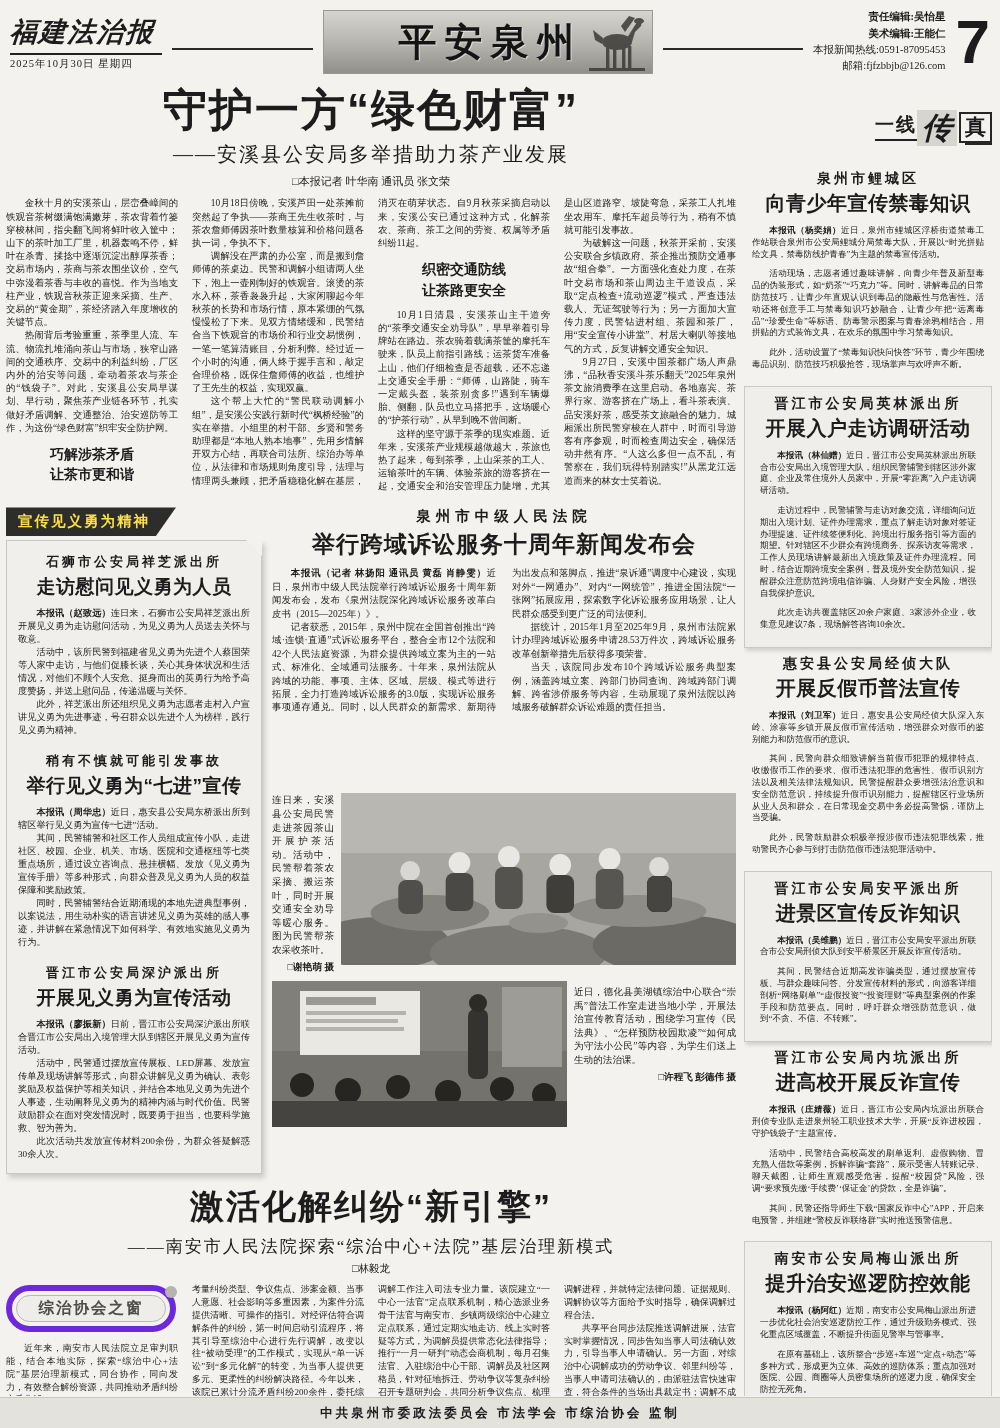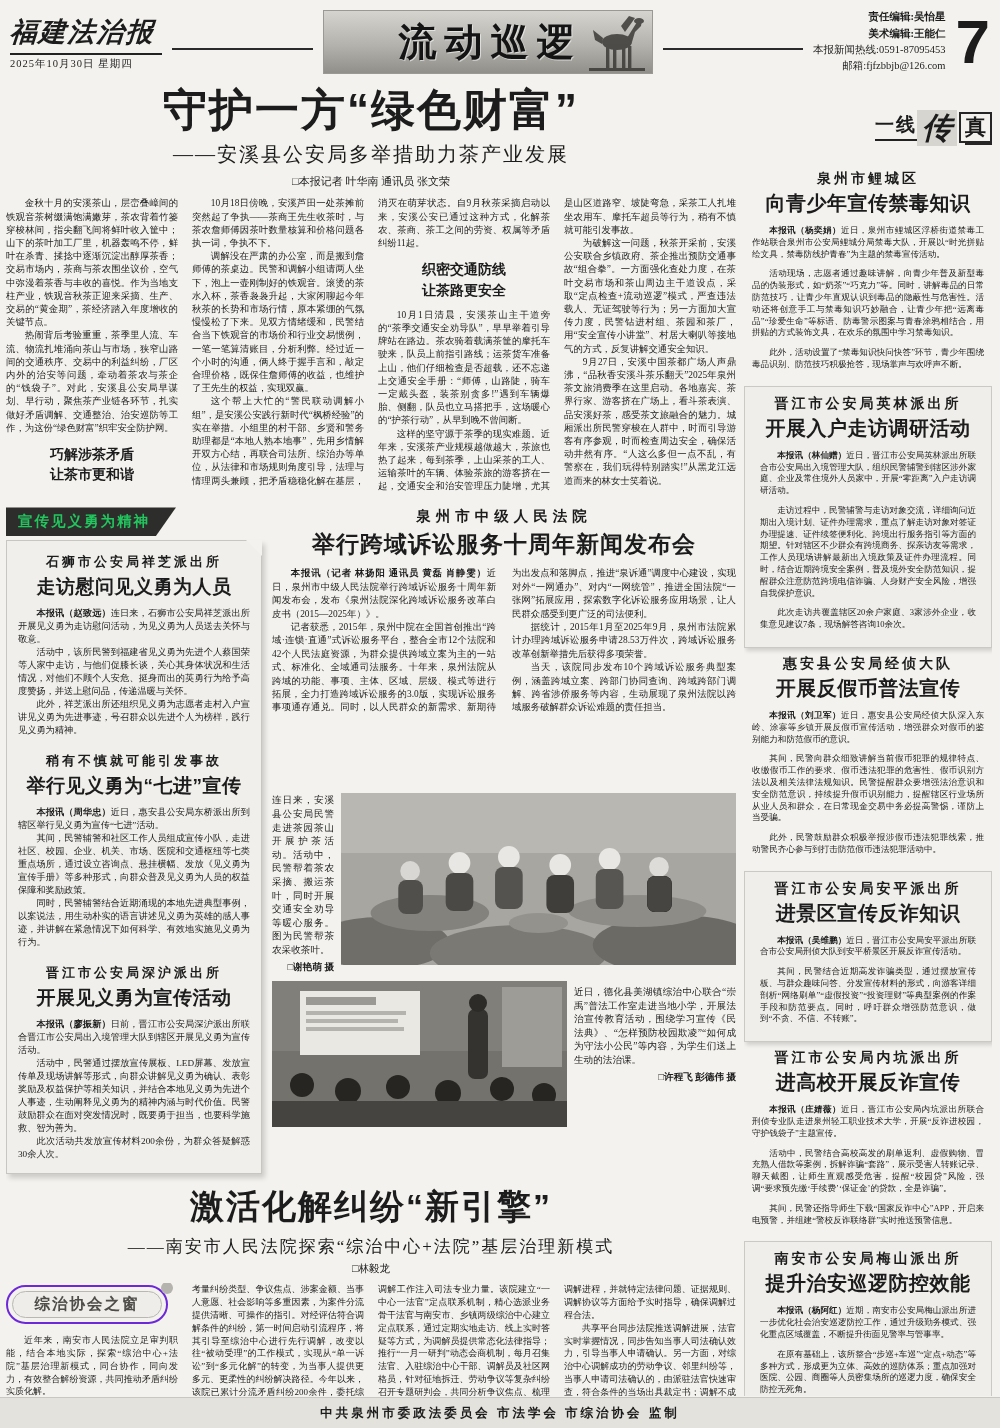--- a/index.html
+++ b/index.html
@@ -34,21 +34,21 @@
   .lead-subhead{font-size:20px;letter-spacing:2px;margin-top:7px;}
   .lead-byline{font-size:11px;margin:6px 0 8px;}
   .lead-body{column-count:4;column-gap:14px;height:300px;overflow:hidden;text-align:justify;
              font-size:9.4px;line-height:13.2px;}
   .lead-body p{margin:0;text-indent:2em;}
   .inline-sub{font-family:"Liberation Sans",sans-serif;font-weight:bold;font-size:14px;line-height:1.45;
               text-align:center;white-space:pre-line;margin:9px 0;break-inside:avoid;}
   
   .middle{display:flex;gap:10px;margin-top:10px;}
   .vigil-col{width:256px;flex:none;}
-  .vigil-badge{display:inline-block;background:#2d2d2b;color:#22c55e;font-family:"Liberation Sans",sans-serif;
+  .vigil-badge{display:inline-block;background:#2d2d2b;color:#fde047;font-family:"Liberation Sans",sans-serif;
                font-weight:bold;font-size:14.5px;letter-spacing:2px;padding:5px 26px 5px 12px;
                clip-path:polygon(0 0,100% 0,88% 100%,0 100%);}
   .vigil-box{background:#f0efeb;border:1px solid #c8c6c0;box-shadow:3px 4px 5px rgba(0,0,0,.16);
              padding:12px 11px;margin-top:4px;position:relative;}
   .vigil-box::after{content:"";position:absolute;top:-1px;right:-1px;width:0;height:0;
              border-left:16px solid transparent;border-top:16px solid #f3f2ee;}
   .mini-article{margin-bottom:15px;}
   .mini-article:last-child{margin-bottom:0;}
   .kicker{font-size:13px;font-weight:bold;letter-spacing:3px;text-align:center;}
   .mini-title{font-family:"Liberation Sans",sans-serif;font-weight:bold;font-size:19px;letter-spacing:.5px;
@@ -71,21 +71,21 @@
   .cap-right{flex:1;min-width:0;padding-top:4px;}
   .credit{text-align:right;font-weight:bold;margin-top:3px;}
   
   .bottom{margin-top:10px;text-align:center;}
   .bottom-headline{font-family:"Liberation Sans",sans-serif;font-weight:bold;font-size:34px;letter-spacing:2px;}
   .bottom-subhead{font-size:17px;letter-spacing:2px;margin-top:5px;}
   .bottom-byline{font-size:10.5px;margin:4px 0 7px;}
   .bottom-body{column-count:4;column-gap:14px;height:162px;overflow:hidden;text-align:justify;
                font-size:9px;line-height:12.8px;text-align:justify;}
   .bottom-body p{margin:0;text-indent:2em;}
-  .assoc-badge{break-inside:avoid;border:2px solid #6d28d9;border-radius:24px;padding:4px;width:150px;
+  .assoc-badge{break-inside:avoid;border:6px solid #6d28d9;border-radius:24px;padding:4px;width:150px;
                margin:2px 0 10px;position:relative;}
   .assoc-badge-inner{border:1px solid #b9b7b1;border-radius:18px;background:#eeede9;
                font-family:"Liberation Sans",sans-serif;font-weight:bold;font-size:15.5px;letter-spacing:2px;
                color:#4e4d4a;text-align:center;padding:6px 0;}
   .assoc-badge::after{content:"";position:absolute;right:-7px;top:-5px;width:12px;height:12px;border-radius:50%;background:#b5b3ad;}
   
   .fax-logo{height:84px;flex:none;display:flex;flex-direction:row;align-items:center;justify-content:flex-end;margin:2px 0;}
   .fax-top{font-family:"Liberation Sans",sans-serif;font-weight:bold;font-size:19px;letter-spacing:2px;
            align-self:center;margin-left:54px;border-bottom:2px solid #222;padding-bottom:1px;}
   .fax-row{display:flex;align-items:flex-start;margin-top:3px;}
@@ -114,21 +114,21 @@
 <div class="page">
 
   <div class="hdr">
     <div class="masthead-block">
       <div class="masthead">福建法治报</div>
       <div class="m-rule"></div>
       <div class="m-date">2025年10月30日 星期四</div>
     </div>
     <div class="h-line"></div>
     <div class="banner">
-      <span class="banner-title">流动巡逻</span>
+      <span class="banner-title">平安泉州</span>
       <svg class="horse" width="64" height="60" viewBox="0 0 64 60">
         <g fill="#3b3a37">
           <ellipse cx="32" cy="30" rx="15" ry="8"></ellipse>
           <polygon points="42,26 52,10 57,8 56,14 50,20 47,30"></polygon>
           <ellipse cx="54" cy="9" rx="5" ry="3"></ellipse>
           <polygon points="40,20 50,6 44,4 36,14"></polygon>
           <rect x="21" y="34" width="3.4" height="22"></rect>
           <rect x="28" y="36" width="3.4" height="20"></rect>
           <rect x="37" y="36" width="3.4" height="20"></rect>
           <rect x="43" y="34" width="3.4" height="22"></rect>

